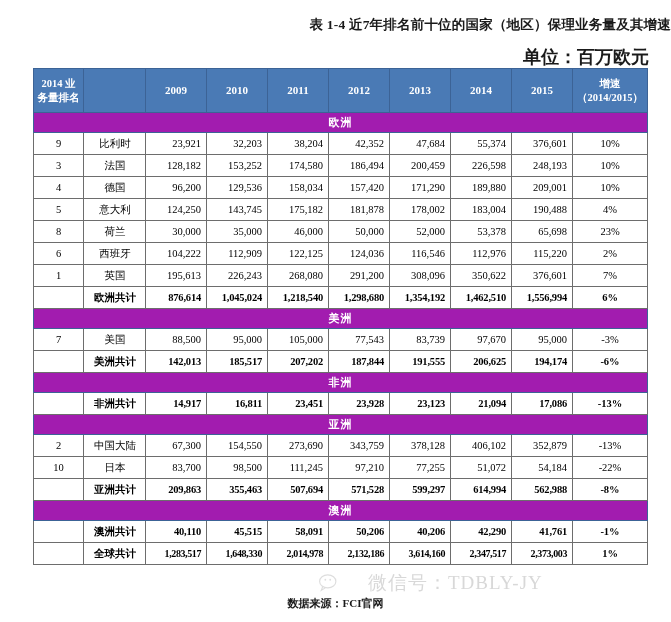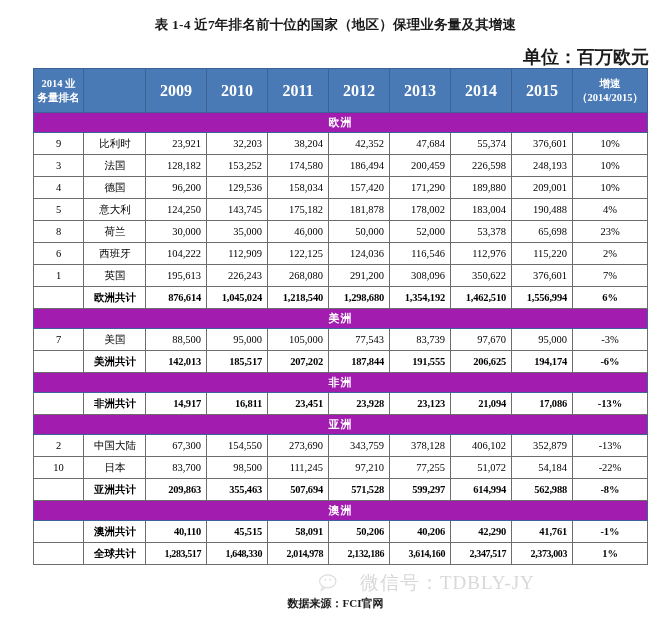--- a/index.html
+++ b/index.html
@@ -13,21 +13,21 @@
     position:relative;
   }
   #sheet{
     position:relative;
     width:671px;height:622px;
     box-sizing:border-box;
   }
   .title{
     position:absolute;
     top:16px;left:0;width:671px;
-    text-align:center;
+    text-align:right;
     font-size:13.5px;
     font-weight:600;
     letter-spacing:.2px;
     color:#1a1a1a;
     white-space:nowrap;
   }
   .unit{
     position:absolute;
     top:45px;right:22px;
     font-size:18px;
@@ -55,21 +55,21 @@
     box-sizing:border-box;
     overflow:hidden;
     white-space:nowrap;
   }
   thead th{
     background:#4a7ab5;
     color:#ffffff;
     font-weight:bold;
     text-align:center;
     border-color:#3c6396;
-    font-size:16px;
+    font-size:11px;
   }
   thead tr.head-row th{
     height:44px;
     line-height:1.25;
     padding:2px 2px;
     vertical-align:middle;
   }
   th.rank-head{font-size:10.5px;}
   th.blank-head{background:#4a7ab5;}
   th.growth-head{font-size:10.5px;}
@@ -105,21 +105,21 @@
     font-weight:bold;
     color:#1a1a1a;
   }
   
   .watermark{
     position:absolute;
     left:318px;top:566px;
     width:340px;height:34px;
     pointer-events:none;
     display:flex;align-items:center;
-    gap:16px;
+    gap:24px;
     opacity:.45;
   }
   .watermark .wm-text{
     font-size:19px;
     color:#a9a9a9;
     letter-spacing:1px;
     font-family:"Liberation Serif","DejaVu Serif",serif;
     white-space:nowrap;
   }
   .wm-logo{

